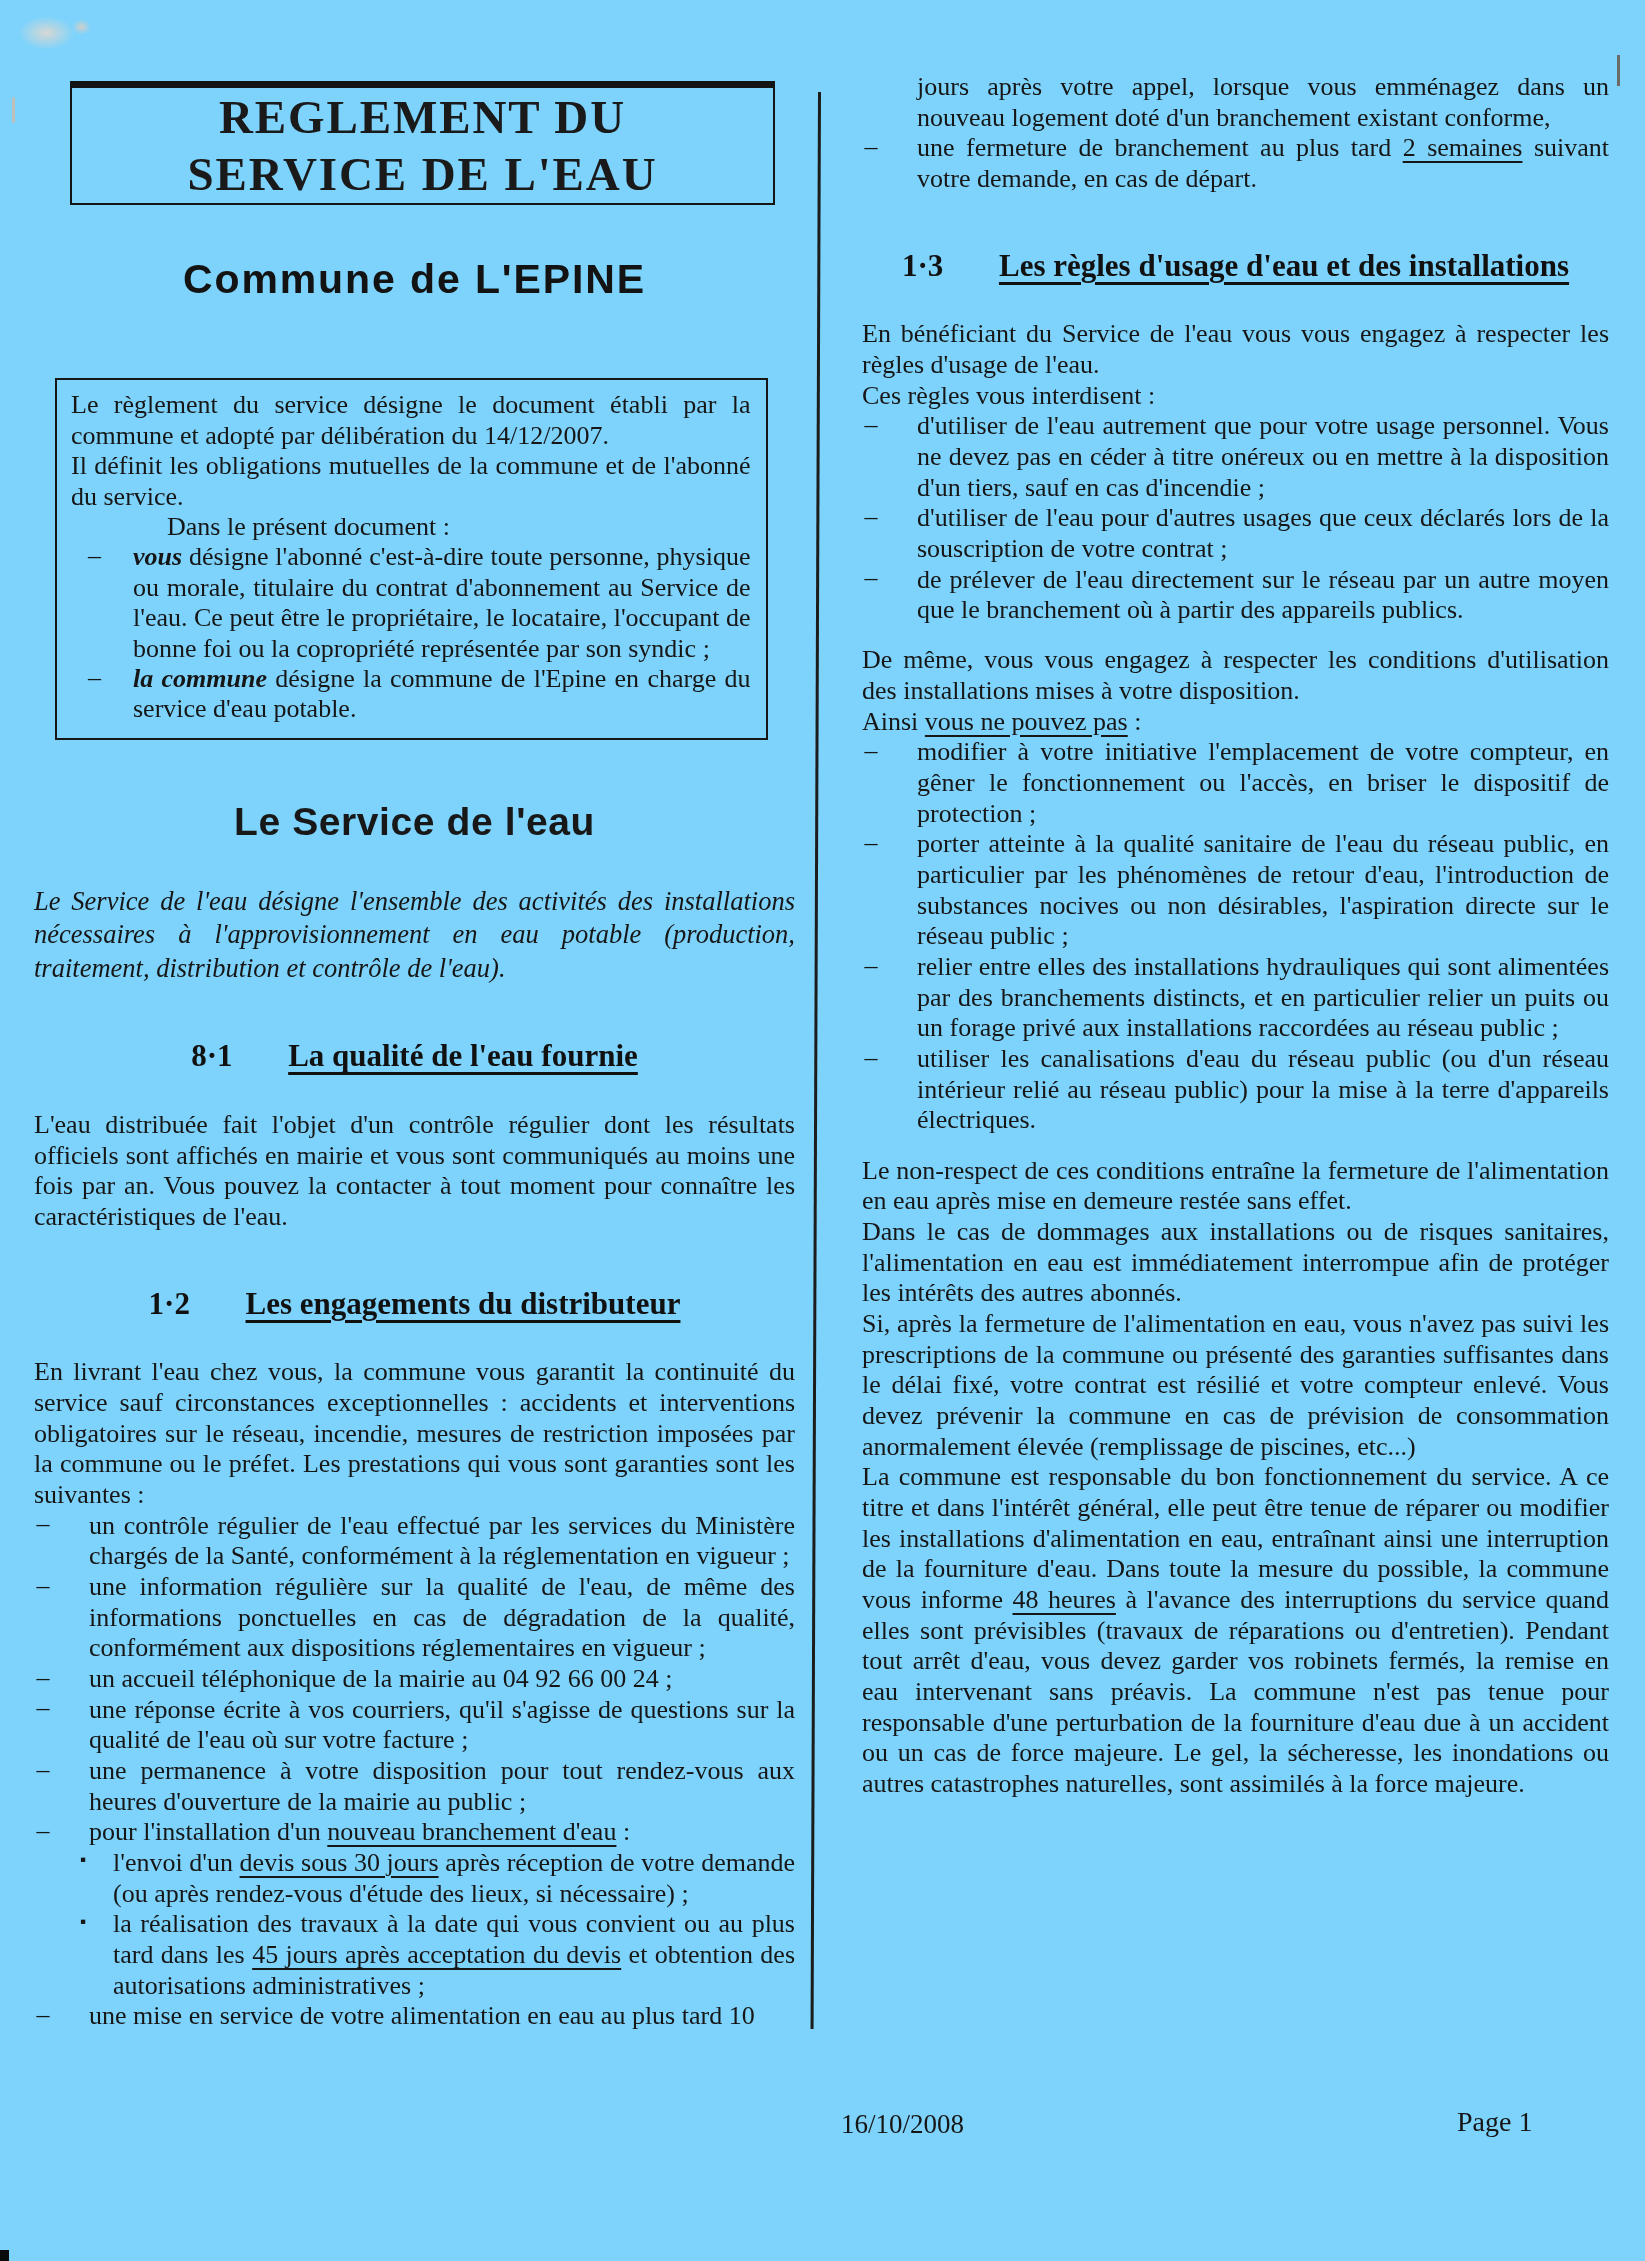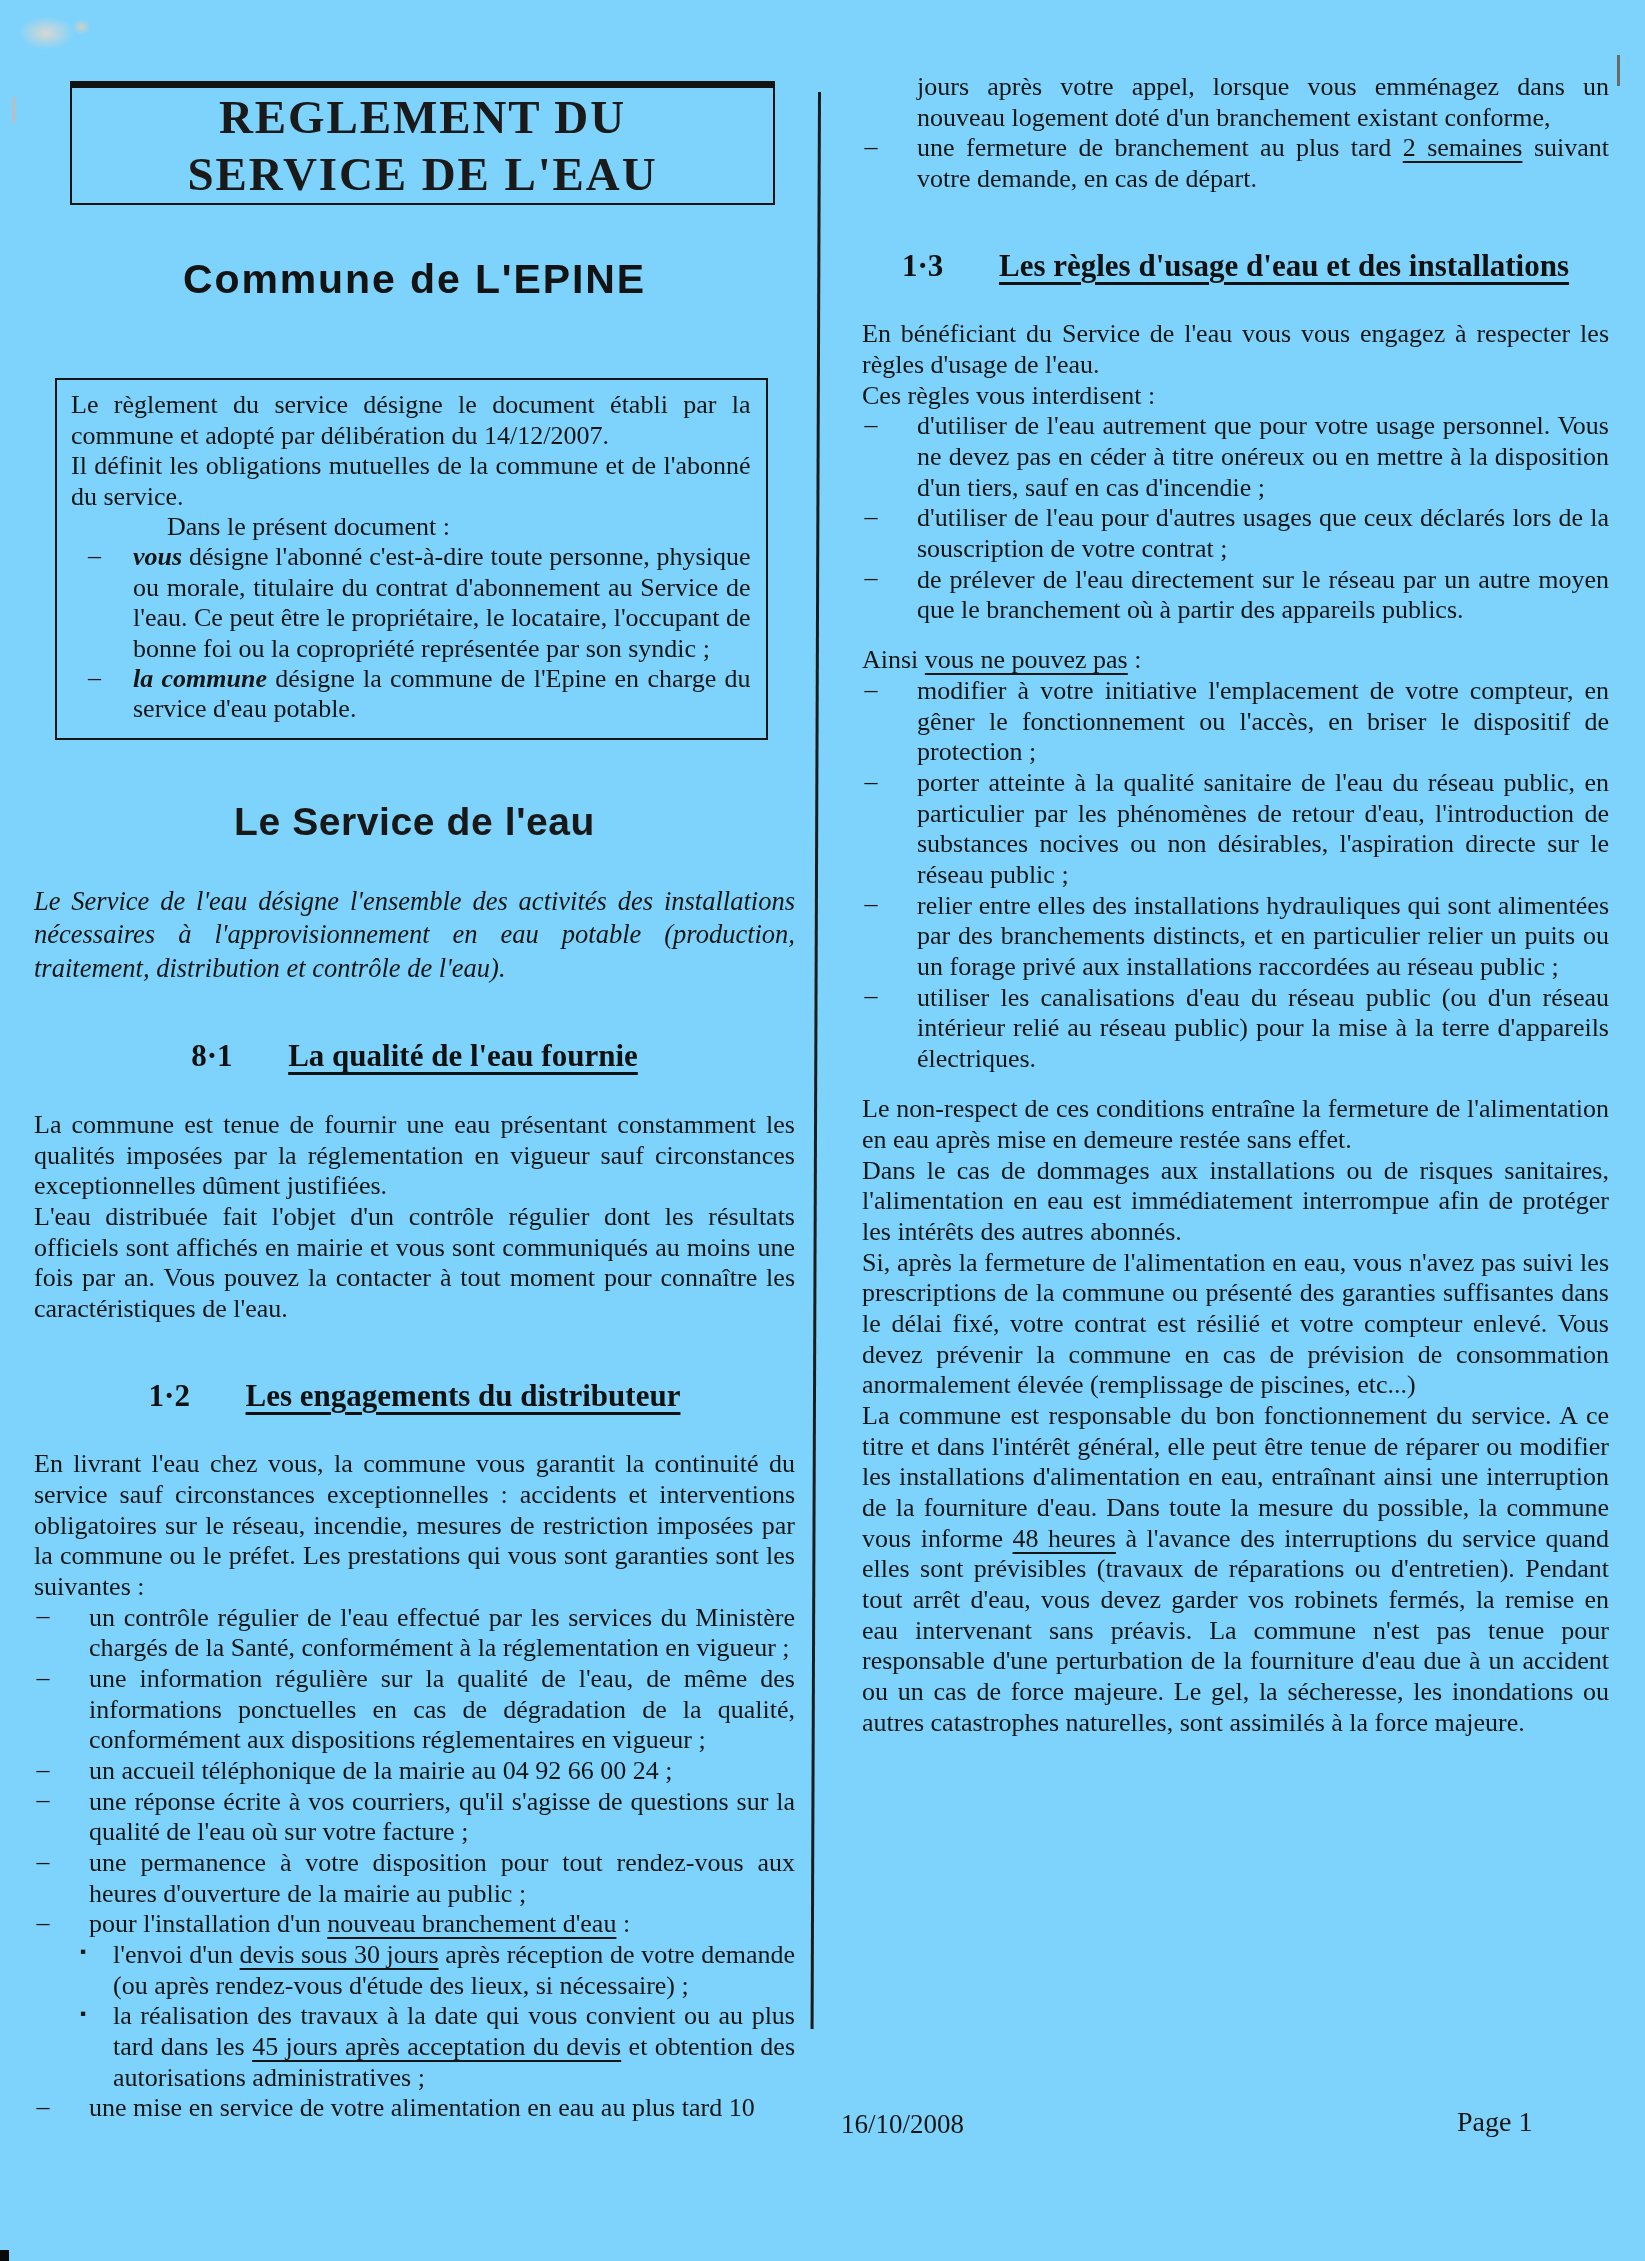--- a/index.html
+++ b/index.html
@@ -100,21 +100,20 @@
       <div class="dash"><span class="i b">la commune</span><span> désigne la commune de l'Epine en charge du service d'eau potable.</span><span class="marker">–</span></div>
     </div>
 
   <div class="col col-left" id="col-left">
       <div class="center-title">Le Service de l'eau</div>
       <div class="p i-para"><span>Le Service de l'eau désigne l'ensemble des activités des installations nécessaires à l'approvisionnement en eau potable (production, traitement, distribution et contrôle de l'eau).</span></div>
       <div class="h">
         <span class="hnum">8·1</span>
         <span class="htitle">La qualité de l'eau fournie</span>
       </div>
-      <div class="p"><span>La commune est tenue de fournir une eau présentant constamment les qualités imposées par la réglementation en vigueur sauf circonstances exceptionnelles dûment justifiées.</span></div>
       <div class="p"><span>L'eau distribuée fait l'objet d'un contrôle régulier dont les résultats officiels sont affichés en mairie et vous sont communiqués au moins une fois par an. Vous pouvez la contacter à tout moment pour connaître les caractéristiques de l'eau.</span></div>
       <div class="h">
         <span class="hnum">1·2</span>
         <span class="htitle">Les engagements du distributeur</span>
       </div>
       <div class="p"><span>En livrant l'eau chez vous, la commune vous garantit la continuité du service sauf circonstances exceptionnelles : accidents et interventions obligatoires sur le réseau, incendie, mesures de restriction imposées par la commune ou le préfet. Les prestations qui vous sont garanties sont les suivantes :</span></div>
       <div class="dash"><span>un contrôle régulier de l'eau effectué par les services du Ministère chargés de la Santé, conformément à la réglementation en vigueur ;</span><span class="marker">–</span></div>
       <div class="dash"><span>une information régulière sur la qualité de l'eau, de même des informations ponctuelles en cas de dégradation de la qualité, conformément aux dispositions réglementaires en vigueur ;</span><span class="marker">–</span></div>
       <div class="dash"><span>un accueil téléphonique de la mairie au 04 92 66 00 24 ;</span><span class="marker">–</span></div>
       <div class="dash"><span>une réponse écrite à vos courriers, qu'il s'agisse de questions sur la qualité de l'eau où sur votre facture ;</span><span class="marker">–</span></div>
@@ -133,20 +132,21 @@
       <div class="h">
         <span class="hnum">1·3</span>
         <span class="htitle">Les règles d'usage d'eau et des installations</span>
       </div>
       <div class="p"><span>En bénéficiant du Service de l'eau vous vous engagez à respecter les règles d'usage de l'eau.</span></div>
       <div class="p"><span>Ces règles vous interdisent :</span></div>
       <div class="dash"><span>d'utiliser de l'eau autrement que pour votre usage personnel. Vous ne devez pas en céder à titre onéreux ou en mettre à la disposition d'un tiers, sauf en cas d'incendie ;</span><span class="marker">–</span></div>
       <div class="dash"><span>d'utiliser de l'eau pour d'autres usages que ceux déclarés lors de la souscription de votre contrat ;</span><span class="marker">–</span></div>
       <div class="dash"><span>de prélever de l'eau directement sur le réseau par un autre moyen que le branchement où à partir des appareils publics.</span><span class="marker">–</span></div>
       <div class="gap30"></div>
+      <div class="p"><span>De même, vous vous engagez à respecter les conditions d'utilisation des installations mises à votre disposition.</span></div>
       <div class="p"><span>Ainsi </span><span class="u">vous ne pouvez pas</span><span> :</span></div>
       <div class="dash"><span>modifier à votre initiative l'emplacement de votre compteur, en gêner le fonctionnement ou l'accès, en briser le dispositif de protection ;</span><span class="marker">–</span></div>
       <div class="dash"><span>porter atteinte à la qualité sanitaire de l'eau du réseau public, en particulier par les phénomènes de retour d'eau, l'introduction de substances nocives ou non désirables, l'aspiration directe sur le réseau public ;</span><span class="marker">–</span></div>
       <div class="dash"><span>relier entre elles des installations hydrauliques qui sont alimentées par des branchements distincts, et en particulier relier un puits ou un forage privé aux installations raccordées au réseau public ;</span><span class="marker">–</span></div>
       <div class="dash"><span>utiliser les canalisations d'eau du réseau public (ou d'un réseau intérieur relié au réseau public) pour la mise à la terre d'appareils électriques.</span><span class="marker">–</span></div>
       <div class="gap30"></div>
       <div class="p"><span>Le non-respect de ces conditions entraîne la fermeture de l'alimentation en eau après mise en demeure restée sans effet.</span></div>
       <div class="p"><span>Dans le cas de dommages aux installations ou de risques sanitaires, l'alimentation en eau est immédiatement interrompue afin de protéger les intérêts des autres abonnés.</span></div>
       <div class="p"><span>Si, après la fermeture de l'alimentation en eau, vous n'avez pas suivi les prescriptions de la commune ou présenté des garanties suffisantes dans le délai fixé, votre contrat est résilié et votre compteur enlevé. Vous devez prévenir la commune en cas de prévision de consommation anormalement élevée (remplissage de piscines, etc...)</span></div>
       <div class="p"><span>La commune est responsable du bon fonctionnement du service. A ce titre et dans l'intérêt général, elle peut être tenue de réparer ou modifier les installations d'alimentation en eau, entraînant ainsi une interruption de la fourniture d'eau. Dans toute la mesure du possible, la commune vous informe </span><span class="u">48 heures</span><span> à l'avance des interruptions du service quand elles sont prévisibles (travaux de réparations ou d'entretien). Pendant tout arrêt d'eau, vous devez garder vos robinets fermés, la remise en eau intervenant sans préavis. La commune n'est pas tenue pour responsable d'une perturbation de la fourniture d'eau due à un accident ou un cas de force majeure. Le gel, la sécheresse, les inondations ou autres catastrophes naturelles, sont assimilés à la force majeure.</span></div>

